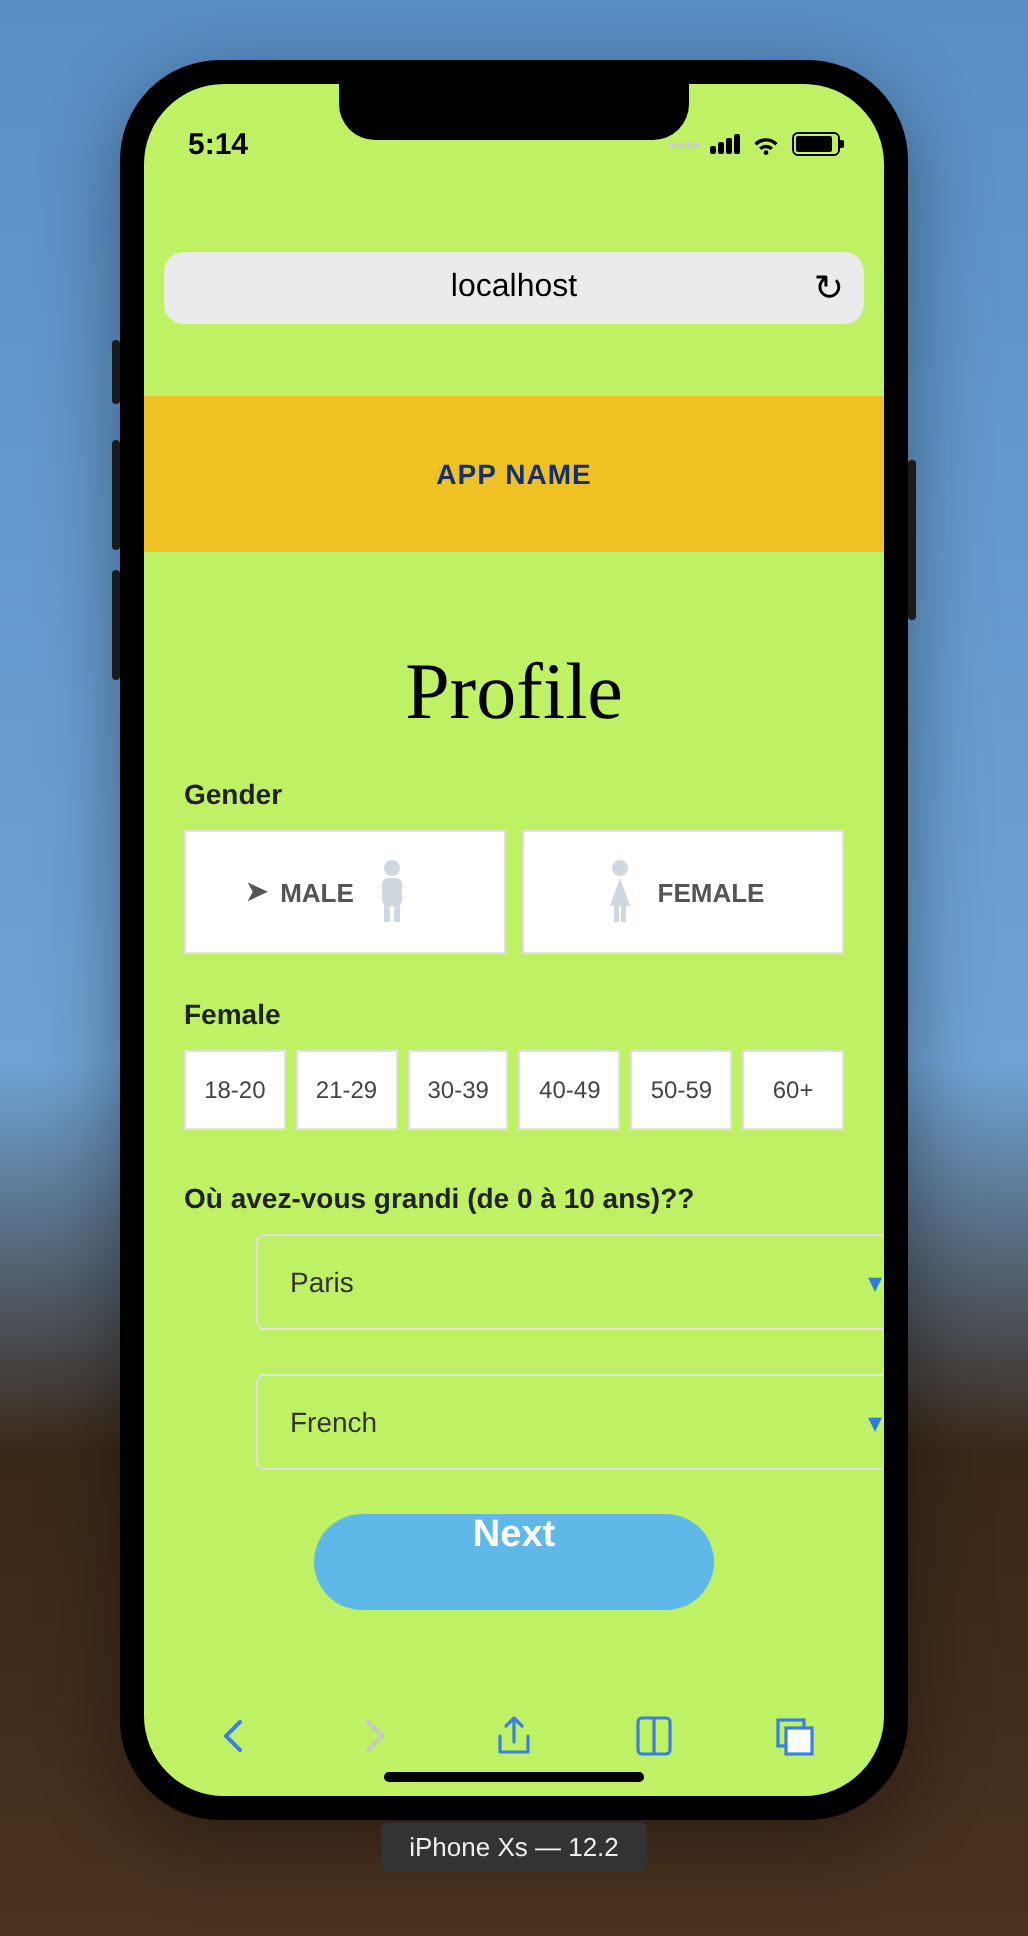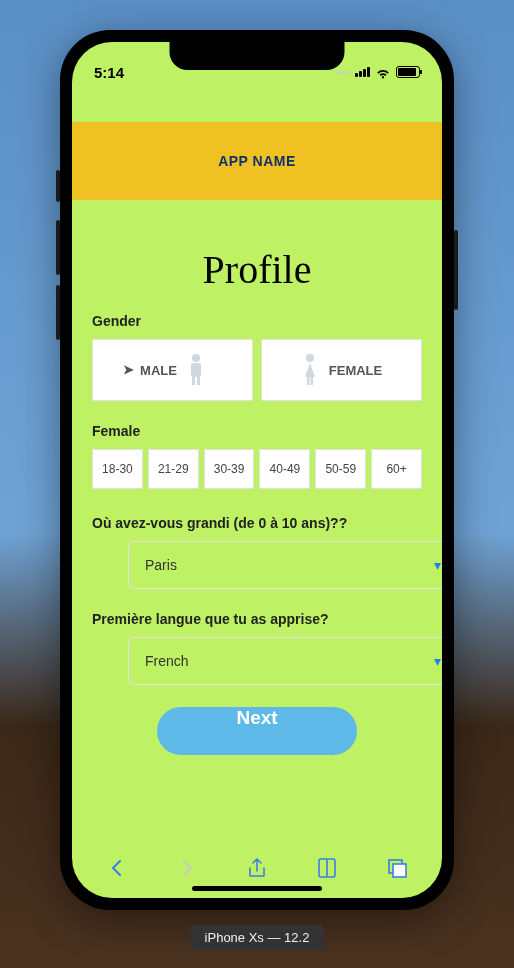--- a/index.html
+++ b/index.html
@@ -106,21 +106,21 @@
 }
 .bottombar {
   height: 60px;
   display: flex; justify-content: space-around; align-items: center;
   padding: 0 10px;
 }
 .bottombar .ico { width: 24px; height: 24px; color: #3b7fe4; }
 .bottombar .ico.disabled { color: #c8c8c8; }
 .homebar { position:absolute; bottom:7px; left:50%; transform:translateX(-50%); width:130px; height:5px; background:#000; border-radius:3px; }
 .device-label {
-  position: absolute; bottom: 18px; left: 50%; transform: translateX(-50%);
+  position: absolute; bottom: 32px; left: 50%; transform: translateX(-50%);
   background: #333; color: #eee;
   padding: 5px 14px; border-radius: 4px;
   font-size: 13px;
 }
 </style>
 </head>
 <body>
 
 <div class="phone">
   <div class="side-btn s1"></div>
@@ -147,20 +147,24 @@
           </span>
         <span class="wifi">
           <svg viewBox="0 0 16 12">
               <path d="M8 10.5a1.2 1.2 0 100-2.4 1.2 1.2 0 000 2.4zM4.5 6.8a5 5 0 017 0l-1.2 1.2a3.3 3.3 0 00-4.6 0zM2.2 4.5a8.2 8.2 0 0111.6 0l-1.2 1.2a6.5 6.5 0 00-9.2 0z" fill="#000"></path>
             </svg>
         </span>
         <span class="battery"></span>
       </div>
     </div>
 
+    <div class="addrbar">
+      <span>localhost</span>
+      <span class="reload">↻</span>
+    </div>
 
     <div class="appheader">
       <span>APP NAME</span>
     </div>
 
     <div class="content">
       <div class="page-title">Profile</div>
 
       <div class="label">Gender</div>
       <div class="gender-row">
@@ -180,38 +184,37 @@
               <path d="M9 10 L14 24 H4 Z" fill="#cfd8df"></path>
               <rect x="6" y="23" width="2.5" height="9" fill="#cfd8df"></rect>
               <rect x="9.5" y="23" width="2.5" height="9" fill="#cfd8df"></rect>
             </svg>
           <span>FEMALE</span>
         </div>
       </div>
 
       <div class="label">Female</div>
       <div class="age-row">
-        <div class="age-btn">18-30</div>
+        <div class="age-btn">18-20</div>
         <div class="age-btn">21-29</div>
         <div class="age-btn">30-39</div>
         <div class="age-btn">40-49</div>
         <div class="age-btn">50-59</div>
         <div class="age-btn">60+</div>
       </div>
 
       <div class="select-wrap">
         <div class="label">Où avez-vous grandi (de 0 à 10 ans)??</div>
         <div class="select">
           <span>Paris</span>
           <span class="chev">▾</span>
         </div>
       </div>
 
       <div class="select-wrap">
-        <div class="label">Première langue que tu as apprise?</div>
         <div class="select">
           <span>French</span>
           <span class="chev">▾</span>
         </div>
       </div>
 
       <div class="next-btn">
         <span>Next</span>
       </div>
     </div>

